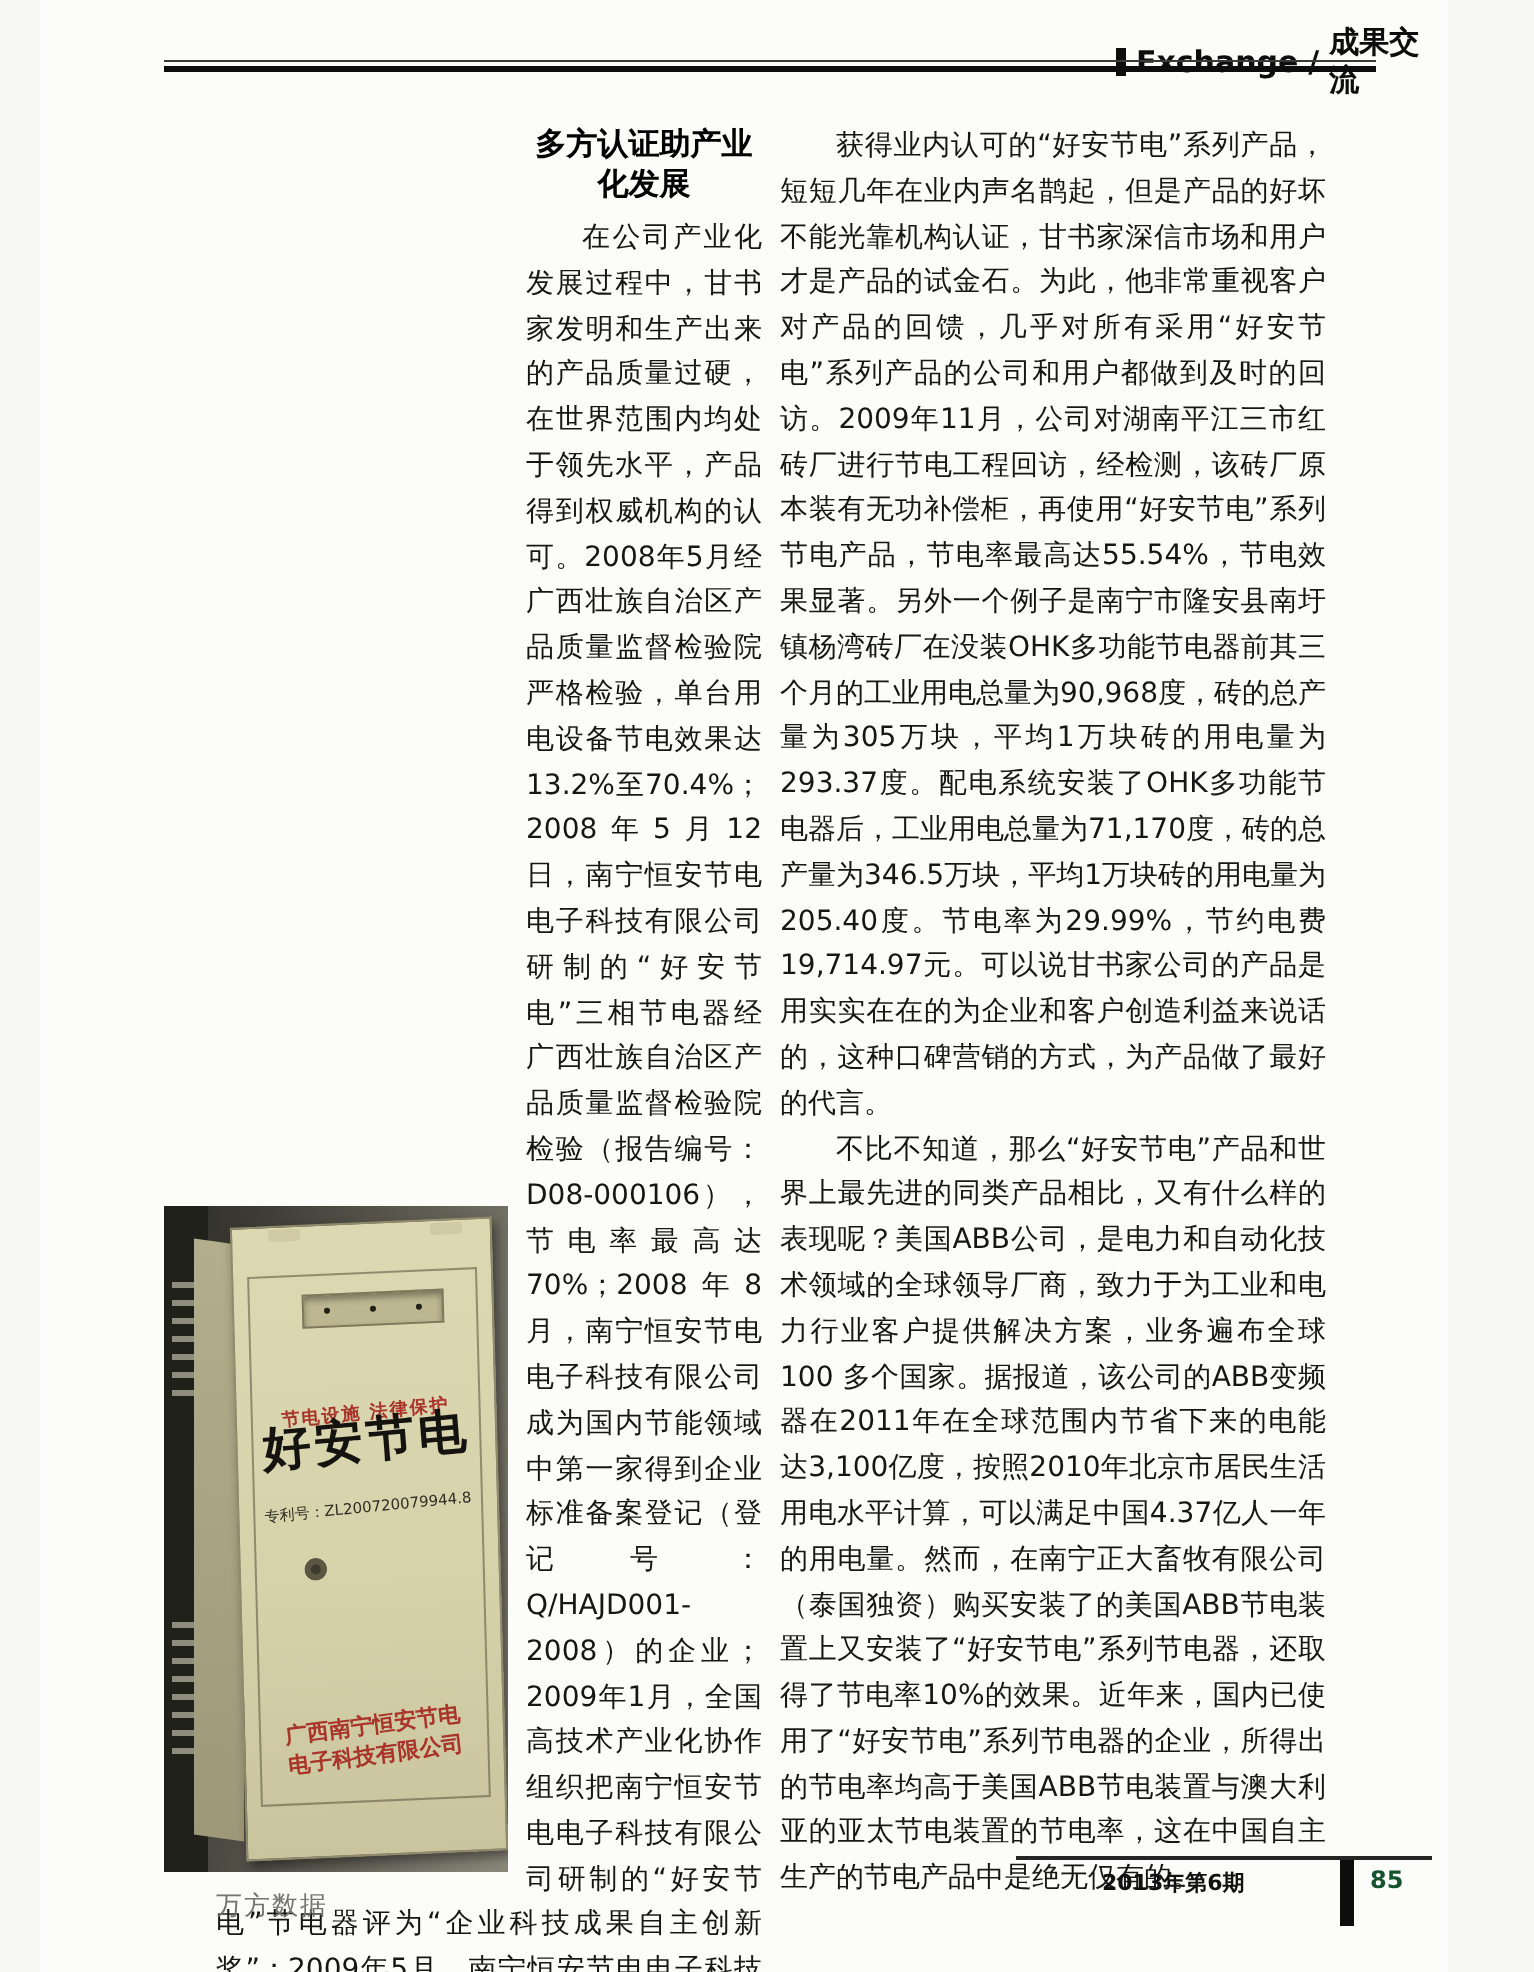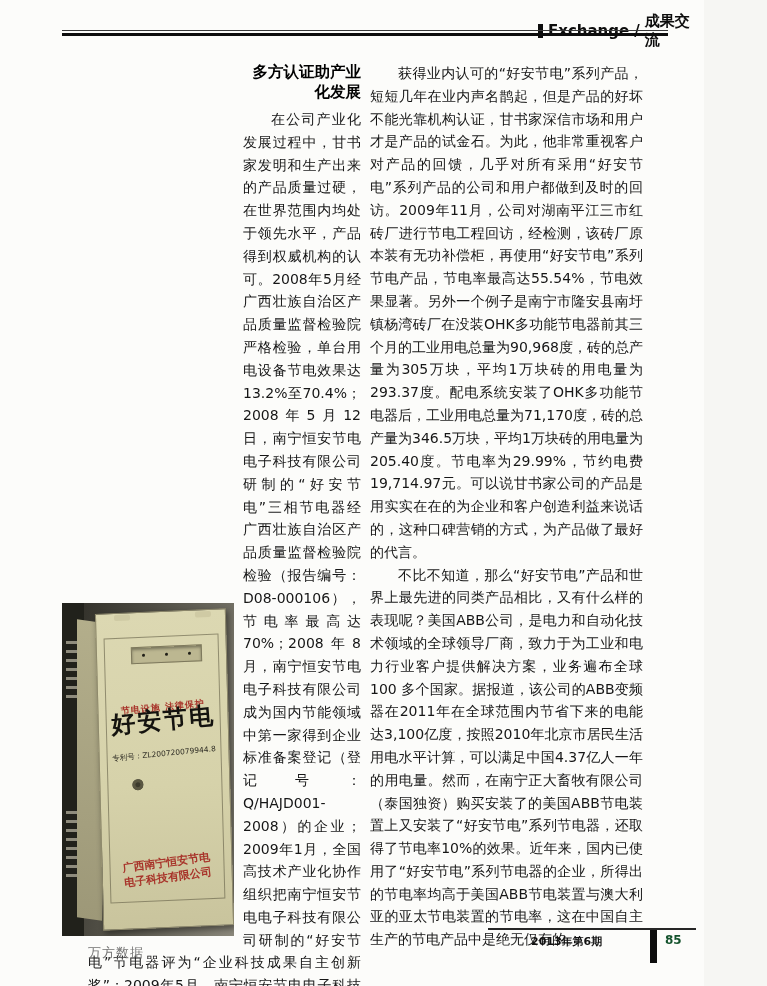--- a/index.html
+++ b/index.html
@@ -3,21 +3,21 @@
 <meta charset="utf-8">
 <style>
   html,body{margin:0;padding:0;}
   body{
     width:767px;height:986px;
     font-family:"DejaVu Sans","Liberation Sans",sans-serif;
     background:#f6f6f3;
   }
   .page{
     position:relative;width:704px;height:986px;
-    background:#fcfcfa;overflow:hidden;color:#161616;
+    background:#fcfcfa;overflow:hidden;color:#161616;margin-left:20px;
   }
   
   .header{
     position:absolute;top:12px;left:538px;
     display:flex;align-items:center;gap:5px;
     font-size:15px;font-weight:bold;color:#0d0d0d;
   }
   .header-bar{display:inline-block;width:5px;height:14px;background:#0d0d0d;}
   .header-rule{position:absolute;top:30px;left:62px;right:36px;height:5px;}
   .header-rule .thin{height:1px;background:#3a3a3a;}
@@ -26,21 +26,21 @@
   .cols{
     display:flex;gap:9px;
     padding:62px 61px 0 88px;
     box-sizing:border-box;
   }
   .col{width:303px;font-size:14px;line-height:22.8px;text-align:justify;}
   .col p{margin:0;text-indent:2em;}
   .col p.no-indent{text-indent:0;}
   h2.sec{
     font-size:15.5px;font-weight:bold;color:#000;
-    margin:0 0 6px 0;line-height:20px;text-align:right;
+    margin:0 0 6px 0;line-height:20px;text-align:center;
   }
   h2.sec.mt{margin-top:18px;margin-bottom:8px;}
   
   .photo{
     float:left;width:172px;height:333px;
     margin:541px 9px 4px -26px;
     position:relative;overflow:hidden;
     background:linear-gradient(100deg,#2b2a24 0%,#4f4d44 40%,#8b887b 100%);
   }
   .ph-strip{position:absolute;left:0;top:0;width:22px;height:100%;background:#21211b;}

